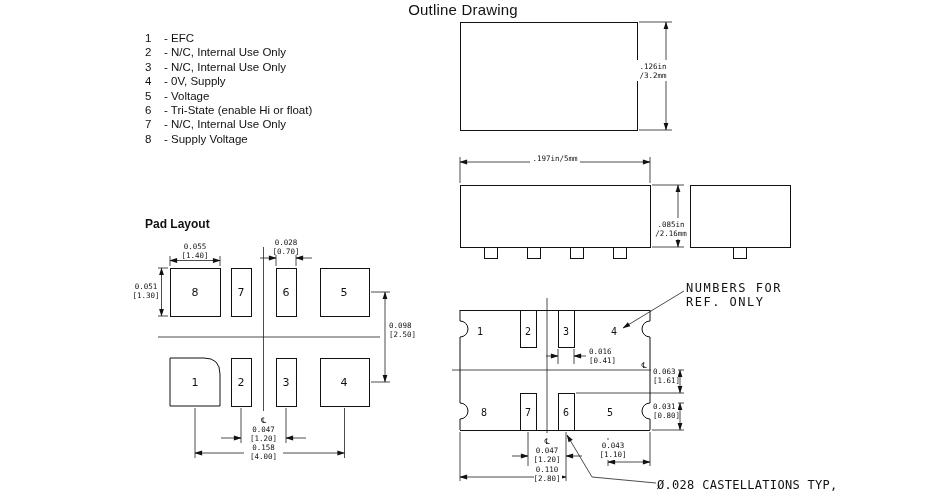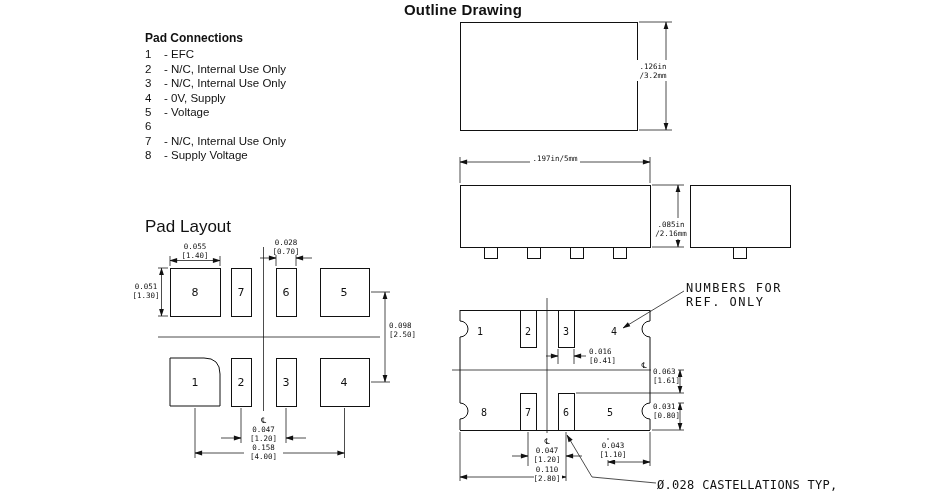--- a/index.html
+++ b/index.html
@@ -3,27 +3,27 @@
 <meta charset="utf-8">
 <style>
   * { margin:0; padding:0; box-sizing:border-box; }
   body { background:#ffffff; }
   .page {
     position:relative; width:926px; height:496px; background:#fff;
     font-family:"Liberation Sans","DejaVu Sans",sans-serif; color:#111; overflow:hidden;
   }
   .title {
     position:absolute; left:0; top:1px; width:926px; text-align:center;
-    font-size:15px; font-weight:bold; letter-spacing:0.2px;
+    font-size:15px; font-weight:normal; letter-spacing:0.2px;
   }
   .pad-connections { position:absolute; left:145px; top:31px; font-size:11.5px; line-height:14.4px; }
   .pc-heading { font-weight:bold; font-size:12px; margin-bottom:2px; }
   .pc-item { display:flex; }
   .pc-num { width:19px; }
-  .pl-heading { position:absolute; left:145px; top:217px; font-weight:normal; font-size:17px; }
+  .pl-heading { position:absolute; left:145px; top:217px; font-weight:bold; font-size:12px; }
 
   svg.drawing { position:absolute; }
   .ln { stroke:#111; stroke-width:1; fill:none; }
   .thin { stroke-width:0.75; }
   .wbg { fill:#fff; stroke:none; }
   .dim { font-family:"DejaVu Sans Mono",monospace; font-size:7.5px; fill:#111; stroke:none; }
   .num { font-family:"DejaVu Sans","Liberation Sans",sans-serif; font-size:11px; fill:#111; text-anchor:middle; stroke:none; }
   .num2 { font-family:"DejaVu Sans Mono",monospace; font-size:10px; fill:#111; text-anchor:middle; stroke:none; }
   .note { font-family:"DejaVu Sans Mono",monospace; font-size:12px; fill:#111; stroke:none; letter-spacing:0.3px; }
   .note.ls { letter-spacing:1.5px; }
@@ -31,21 +31,20 @@
   .cl { font-family:"DejaVu Sans",sans-serif; font-size:8px; text-anchor:middle; fill:#111; stroke:none; }
 </style>
 </head>
 <body>
 
 <div class="page">
 
   <div class="title">Outline Drawing</div>
 
   <div class="pad-connections">
-    <div class="pc-heading">Pad Connections</div>
     <div class="pc-item">
       <span class="pc-num">1</span>
       <span>- EFC</span>
     </div>
     <div class="pc-item">
       <span class="pc-num">2</span>
       <span>- N/C, Internal Use Only</span>
     </div>
     <div class="pc-item">
       <span class="pc-num">3</span>
@@ -54,20 +53,21 @@
     <div class="pc-item">
       <span class="pc-num">4</span>
       <span>- 0V, Supply</span>
     </div>
     <div class="pc-item">
       <span class="pc-num">5</span>
       <span>- Voltage</span>
     </div>
     <div class="pc-item">
       <span class="pc-num">6</span>
+      <span>- Tri-State (enable Hi or float)</span>
     </div>
     <div class="pc-item">
       <span class="pc-num">7</span>
       <span>- N/C, Internal Use Only</span>
     </div>
     <div class="pc-item">
       <span class="pc-num">8</span>
       <span>- Supply Voltage</span>
     </div>
   </div>

